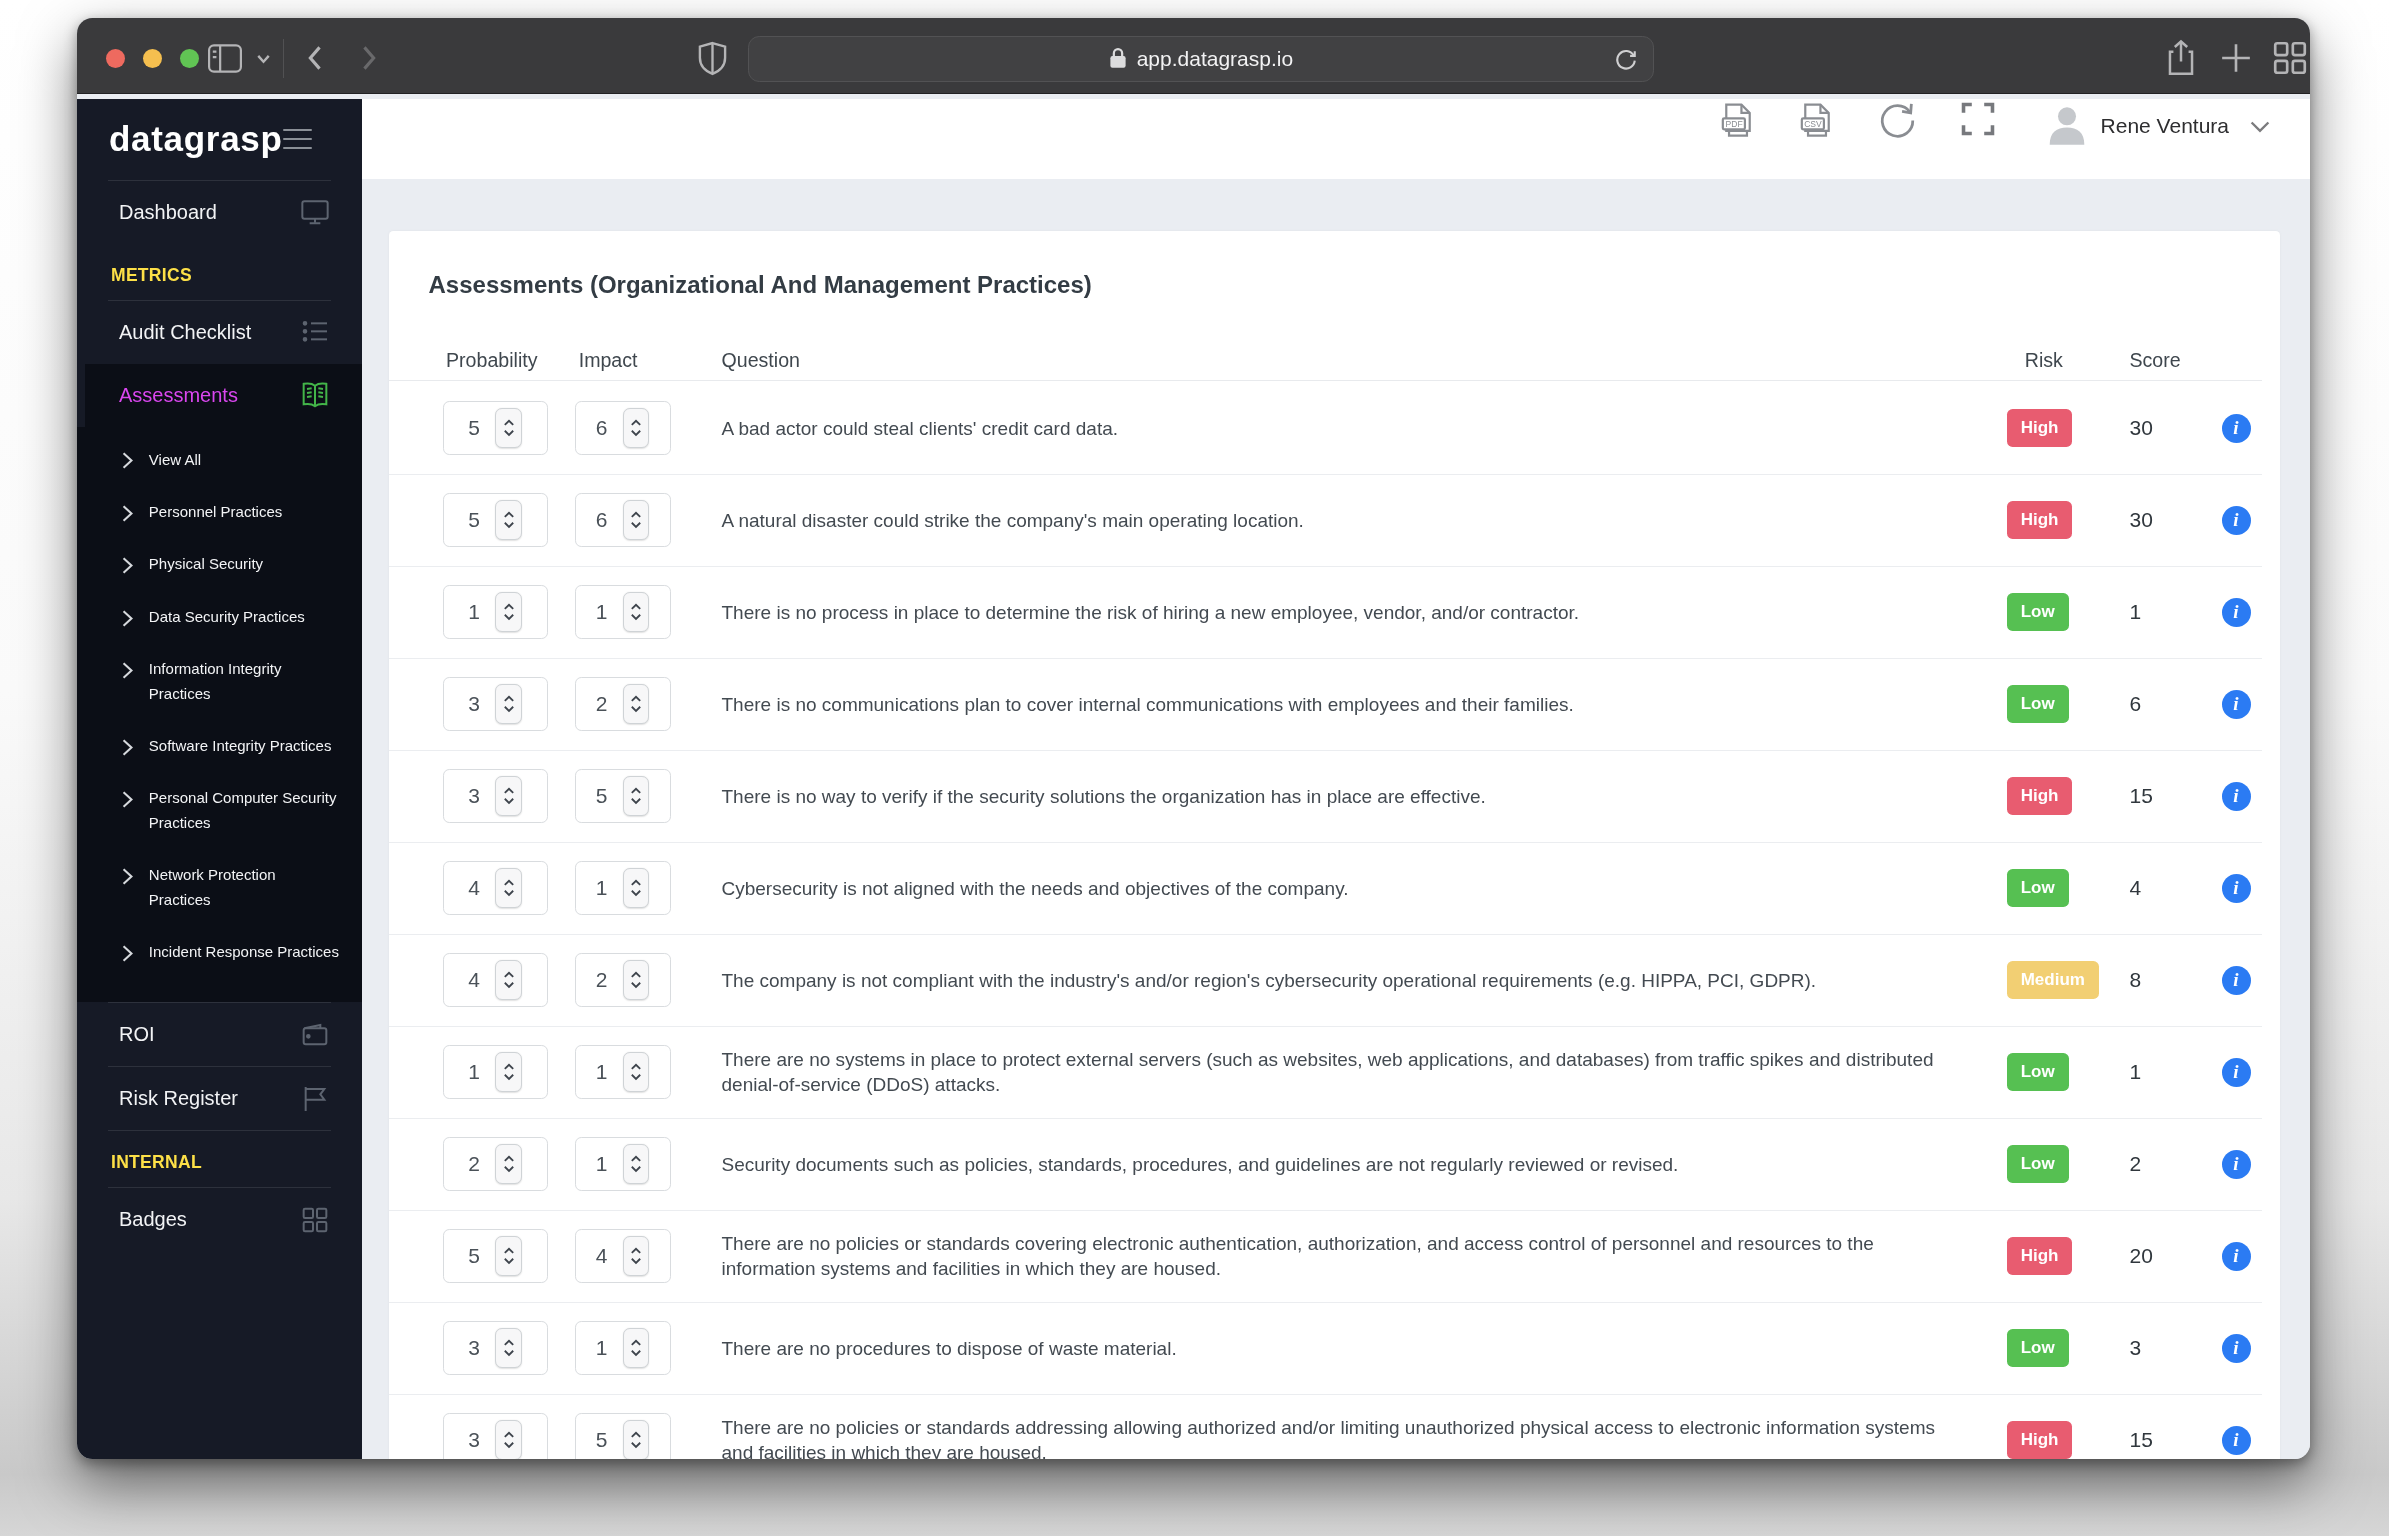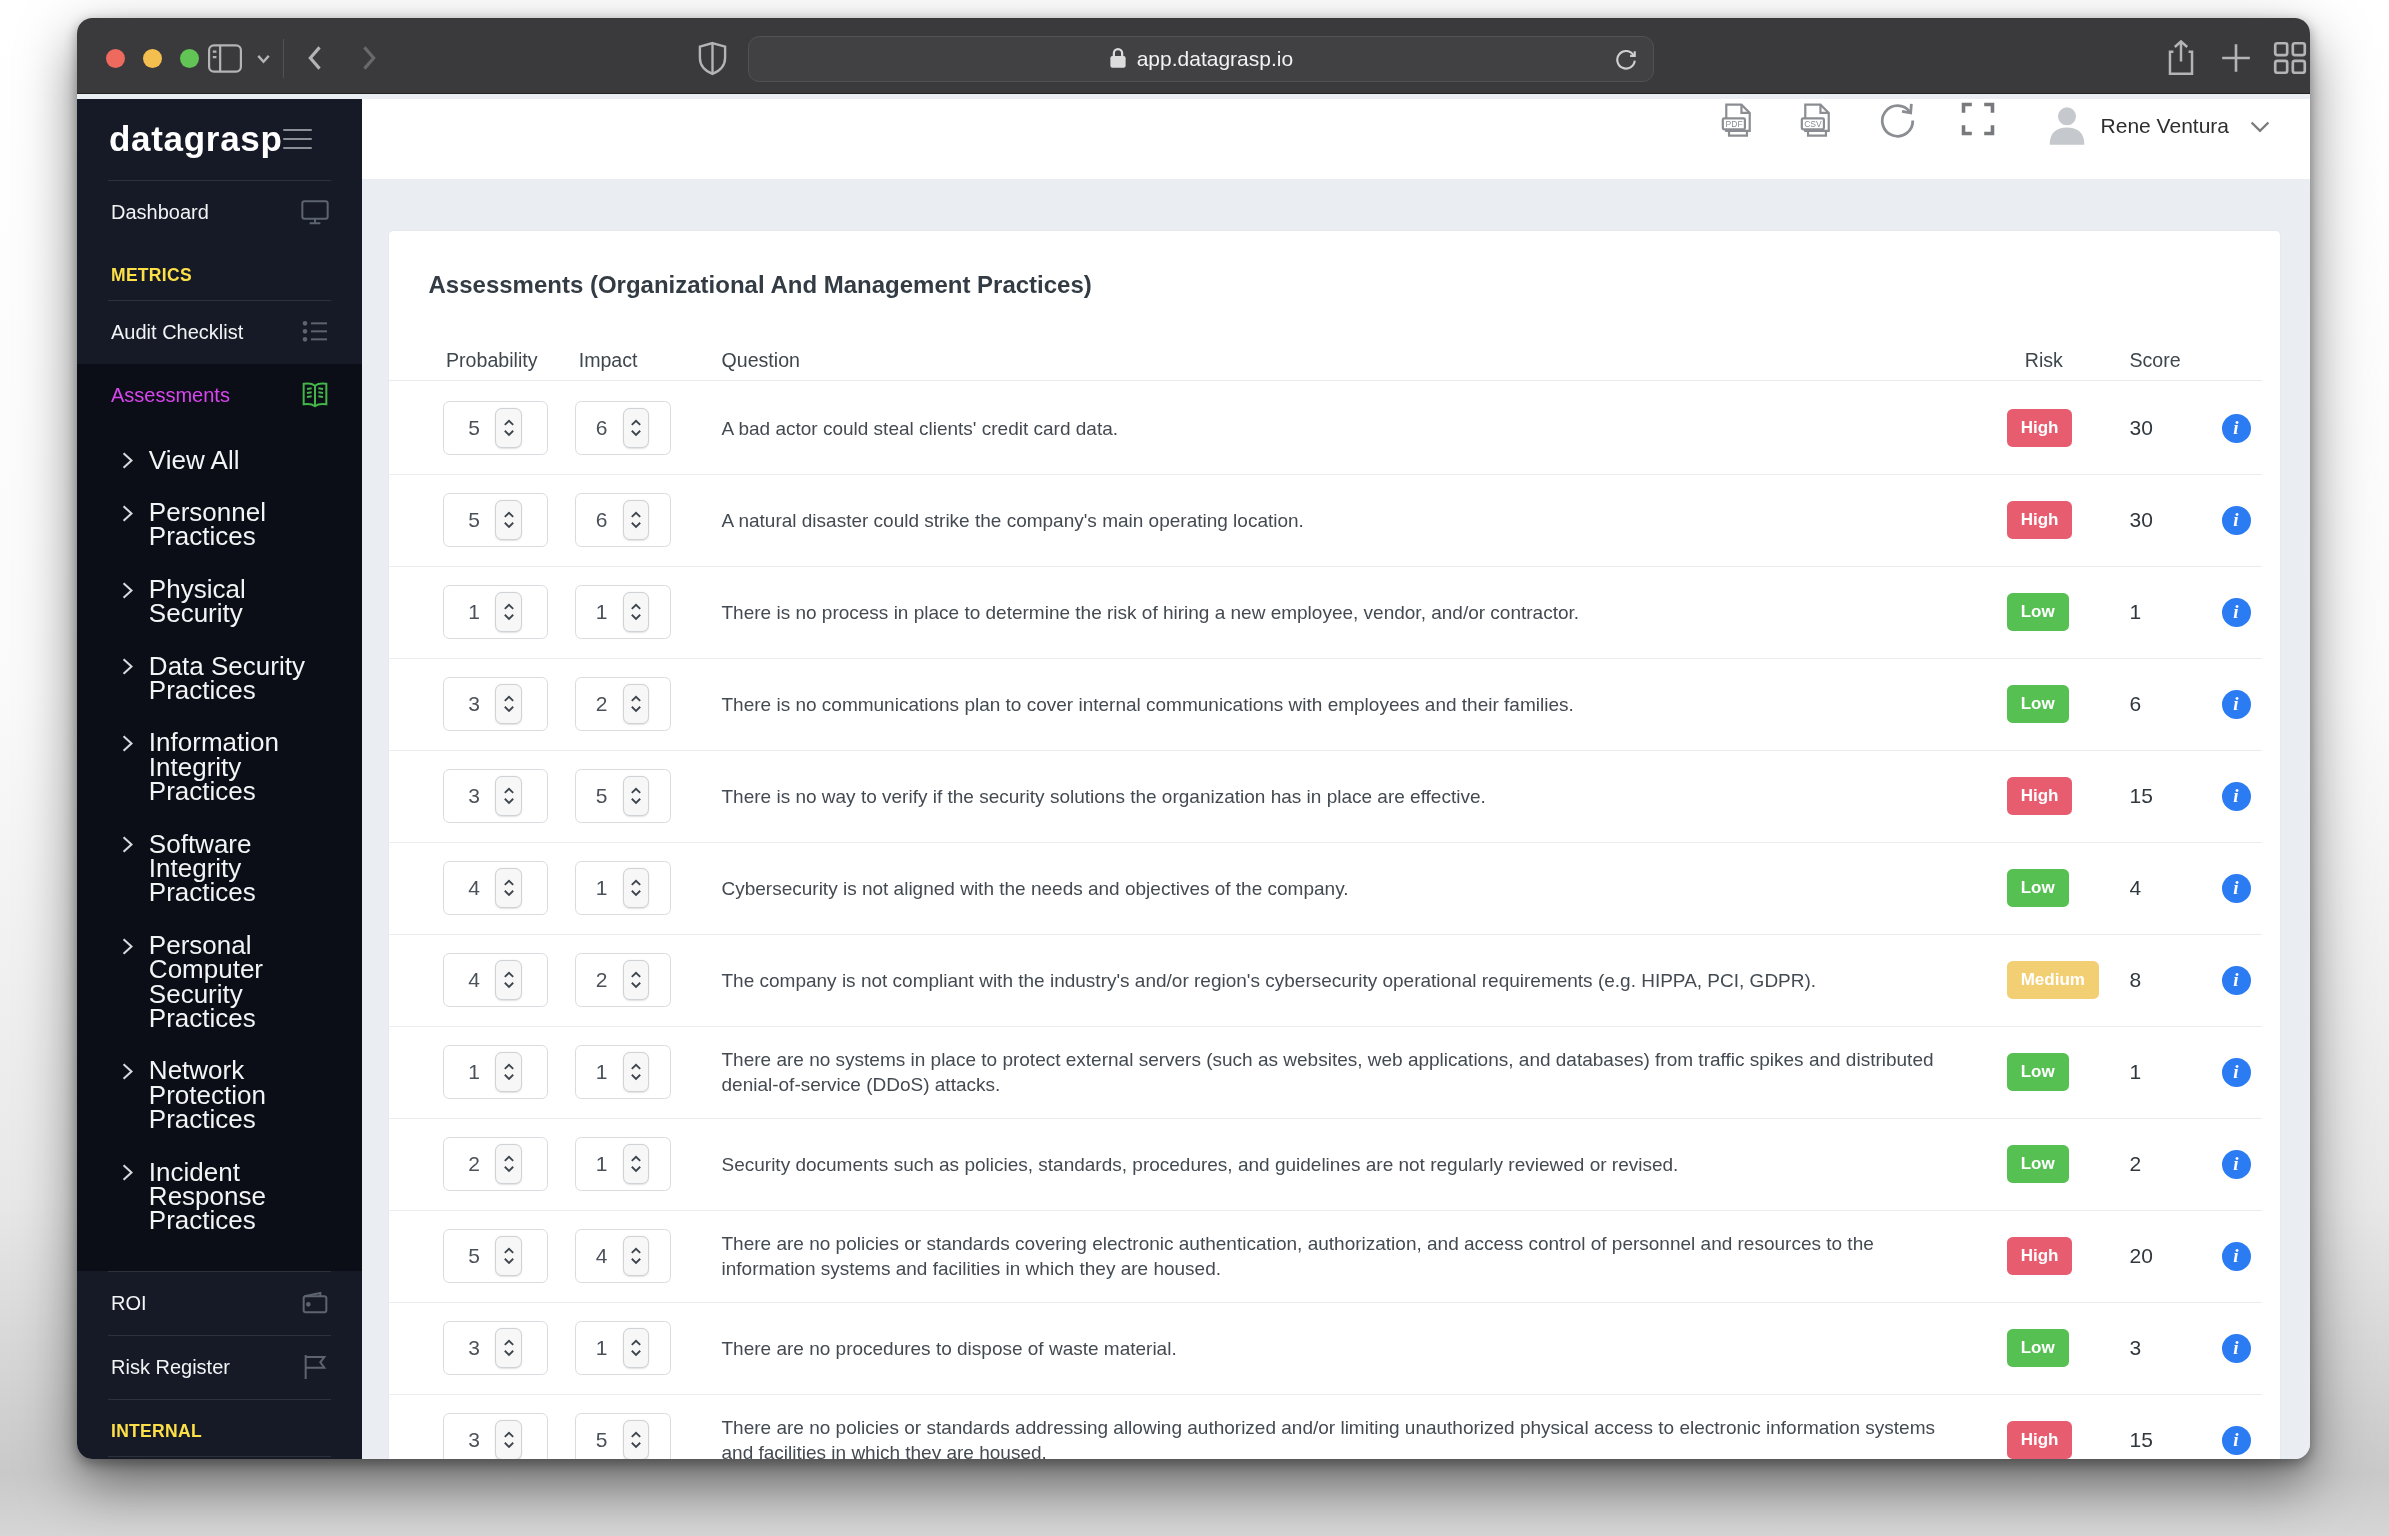--- a/index.html
+++ b/index.html
@@ -33,30 +33,30 @@
   
   .sidebar { position:absolute; left:0; top:0; bottom:0; width:285px; background:#161a26;
     color:#f2f3f5; overflow:hidden; }
   .side-logo { height:81px; display:flex; align-items:center; 
     padding:0 31px 0 32px; }
   .logo-text { font-size:35px; font-weight:700; letter-spacing:0.7px; color:#ffffff; }
   .hamburger { display:flex; flex-direction:column; gap:6.3px; }
   .hamburger i { display:block; width:29px; height:2.8px; background:#8b9097; border-radius:1.4px; }
   .sdiv { border-top:0.7px solid rgba(255,255,255,.10); margin:0 31px; }
   .s-item { height:63px; display:flex; align-items:center; justify-content:space-between;
-    padding:0 31px 0 34px; font-size:20px; color:#f2f3f5; }
+    padding:0 31px 0 34px; font-size:20px; color:#f2f3f5;margin-left:8px; }
   .s-item .s-ic { color:#5d6470; display:flex; }
   .s-item.muted { color:#d946ef; }
   .s-item.blocky { background:#0b0e16; }
   .s-head { height:56px; display:flex; align-items:center; padding:7px 0 0 34px;
     color:#fde047; font-size:17.5px; font-weight:700; letter-spacing:0.3px; }
   .submenu { background:#0b0e16; padding:7px 0 24px; }
   .sub-item { display:flex; padding:14px 21px 14px 40px; }
   .sub-item .chev { width:32px; color:#d6d9dd; display:flex; padding-top:2.8px; }
-  .sub-item .lbl { width:193px; font-size:26px; line-height:24.4px; color:#f3f4f6; }
+  .sub-item .lbl { width:193px; font-size:15px; line-height:24.4px; color:#f3f4f6; }
   .sub-item.active .lbl { color:#8d94a1; }
   .ic-green { color:#43b549 !important; }
 
   
   .main { position:absolute; left:285px; top:0; right:0; bottom:0; background:#eaedf2; }
   .app-header { position:absolute; left:0; top:0; right:0; height:80px; background:#ffffff;
     display:flex; align-items:flex-start; justify-content:flex-end; padding-right:36px; color:#8a8d92; }
   .hd-ic { display:flex; align-items:center; margin-left:39px; }
   .user { display:flex; align-items:center; margin-left:42px; }
   .user .avatar { color:#c5c8cc; display:flex; }

